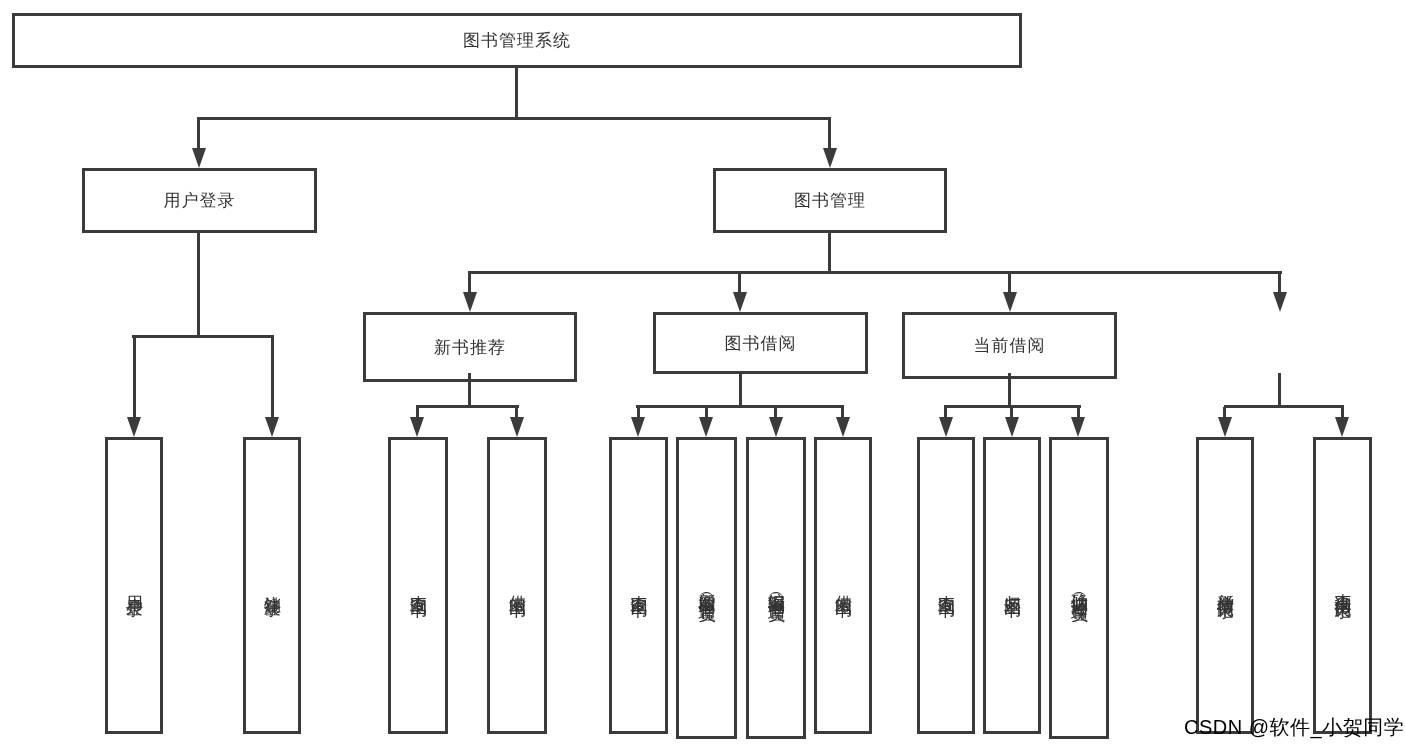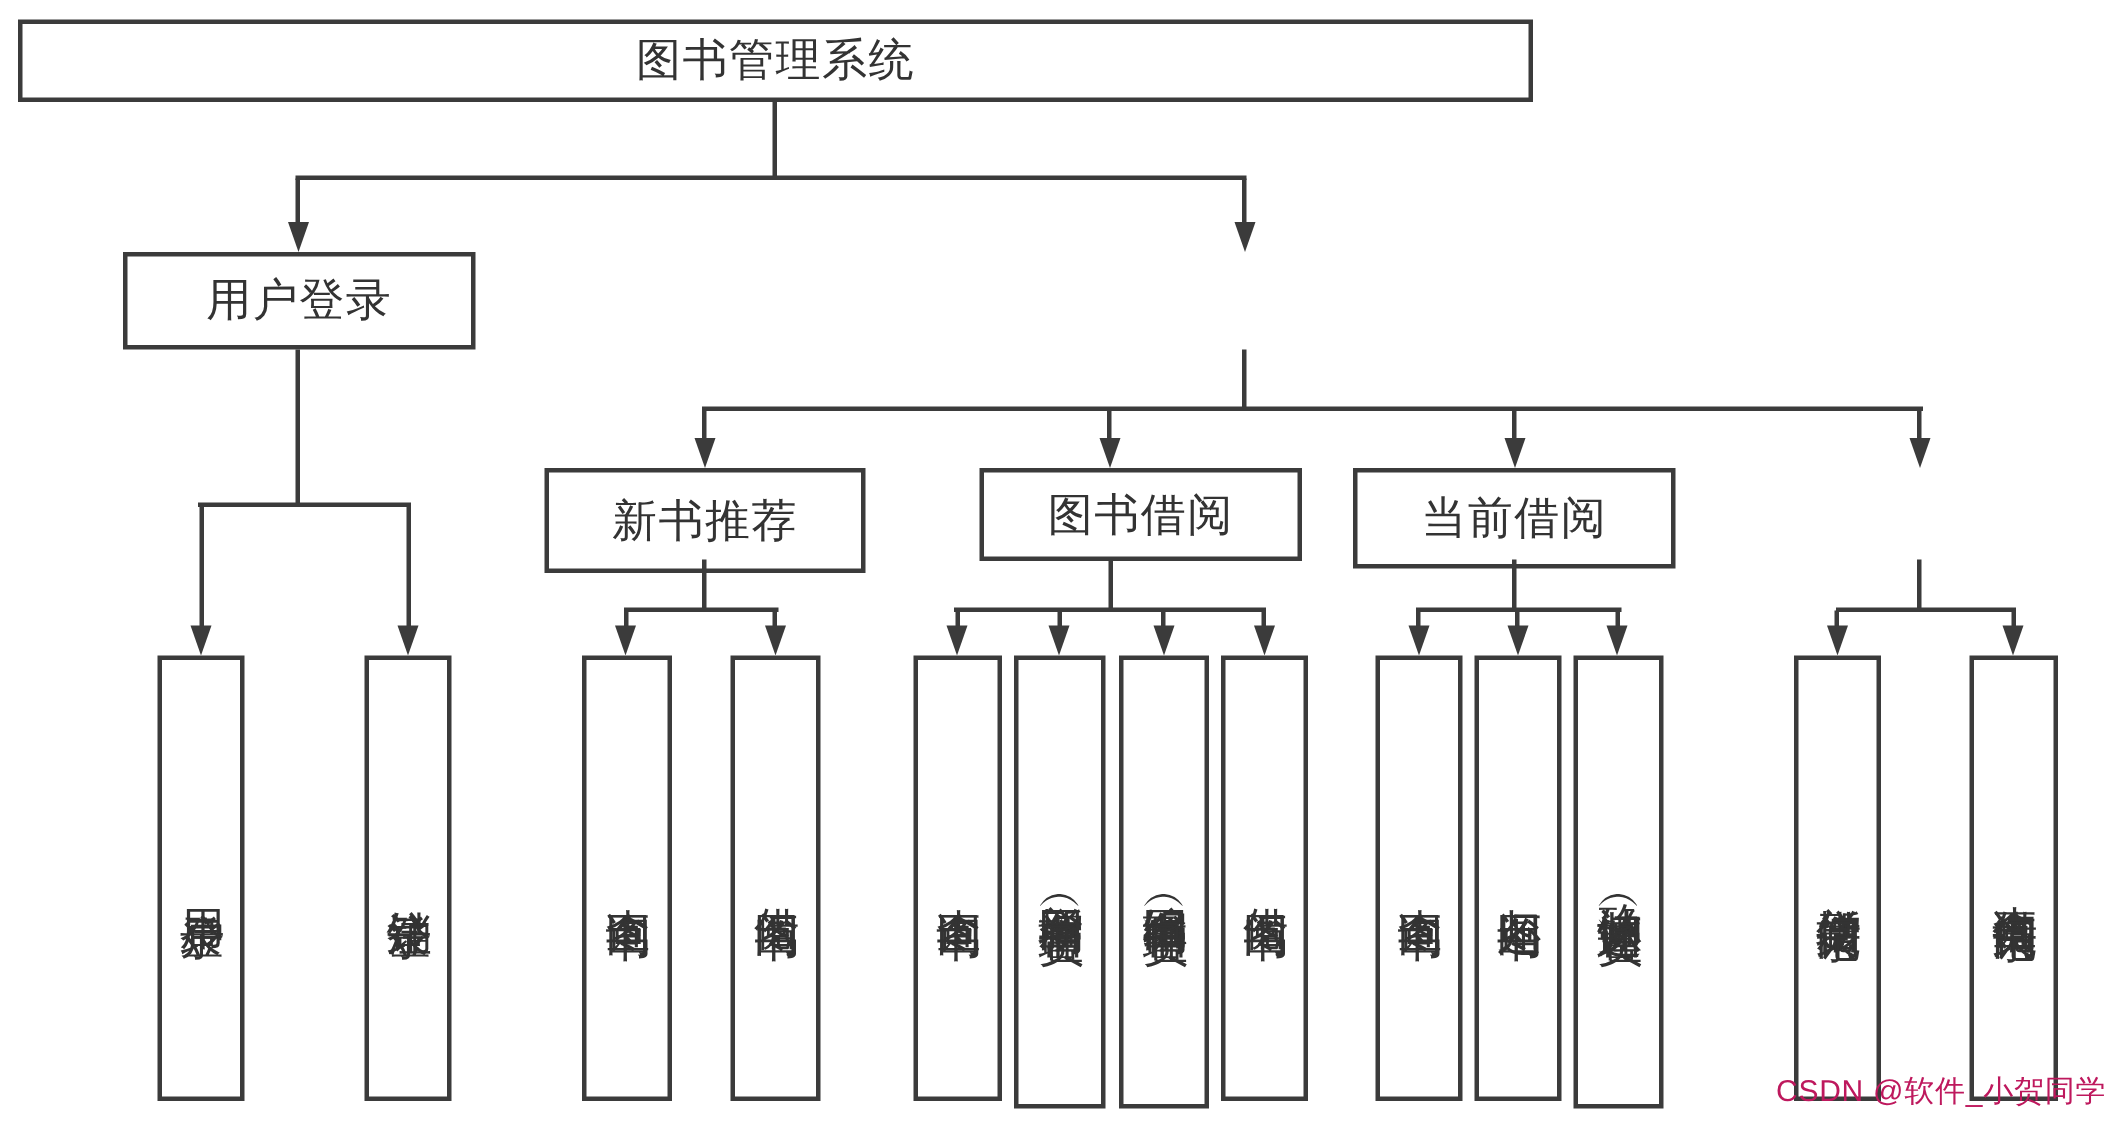--- a/index.html
+++ b/index.html
@@ -8,21 +8,21 @@
 
   .node{
     position:absolute;
     box-sizing:border-box;
     background:#ffffff;
     border:3px solid #3b3b3b;
     display:flex;
     align-items:center;
     justify-content:center;
     color:#333333;
-    font-size:30px;
+    font-size:17px;
     letter-spacing:1px;
   }
   .node .vtext{
     writing-mode:vertical-rl;
     text-orientation:mixed;
     letter-spacing:2px;
     line-height:1.05;
     white-space:nowrap;
   }
   .hl{position:absolute;height:3px;background:#3b3b3b;}
@@ -30,41 +30,42 @@
   .ah{
     position:absolute;width:0;height:0;
     border-left:7px solid transparent;
     border-right:7px solid transparent;
     border-top:20px solid #3b3b3b;
   }
   .watermark{
     position:absolute;
     left:1184px;top:714px;
     font-size:20px;
-    color:#be185d;
+    color:#000000;
     letter-spacing:0.5px;
     white-space:nowrap;
     z-index:5;
   }
 </style>
 </head>
 <body>
 
 <div id="stage">
 
   <div class="node" style="left:12px;top:13px;width:1010px;height:55px;">图书管理系统</div>
 
   <div class="vl" style="left:515px;top:67px;height:52px;"></div>
   <div class="hl" style="left:197px;top:117px;width:634px;"></div>
   <div class="vl" style="left:197px;top:119px;height:32px;"></div>
   <div class="vl" style="left:828px;top:119px;height:32px;"></div>
   <div class="ah" style="left:192px;top:148px;"></div>
   <div class="ah" style="left:823px;top:148px;"></div>
 
   <div class="node" style="left:82px;top:168px;width:235px;height:65px;">用户登录</div>
+  <div class="node" style="left:713px;top:168px;width:234px;height:65px;">图书管理</div>
 
   <div class="vl" style="left:197px;top:233px;height:104px;"></div>
   <div class="hl" style="left:132px;top:335px;width:142px;"></div>
   <div class="vl" style="left:133px;top:337px;height:82px;"></div>
   <div class="vl" style="left:271px;top:337px;height:82px;"></div>
   <div class="ah" style="left:127px;top:417px;"></div>
   <div class="ah" style="left:265px;top:417px;"></div>
 
   <div class="vl" style="left:828px;top:233px;height:40px;"></div>
   <div class="hl" style="left:468px;top:271px;width:814px;"></div>

